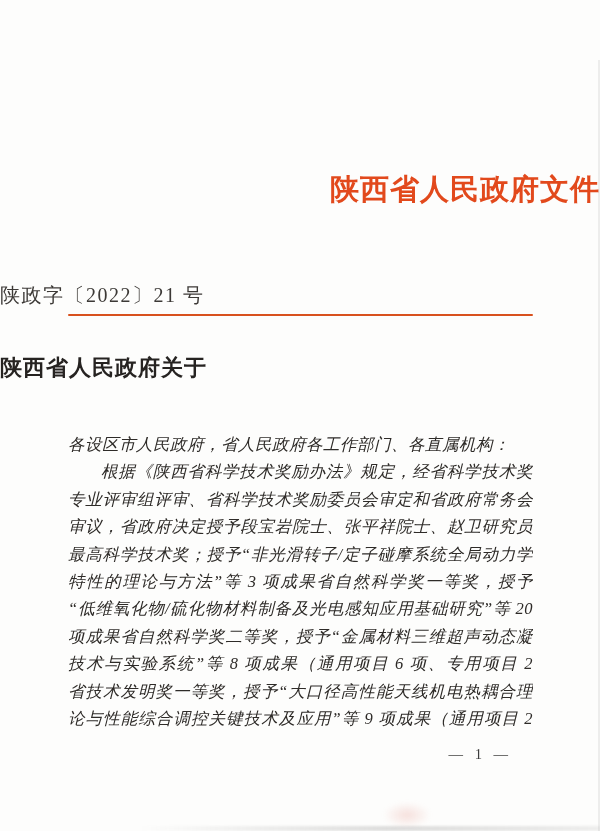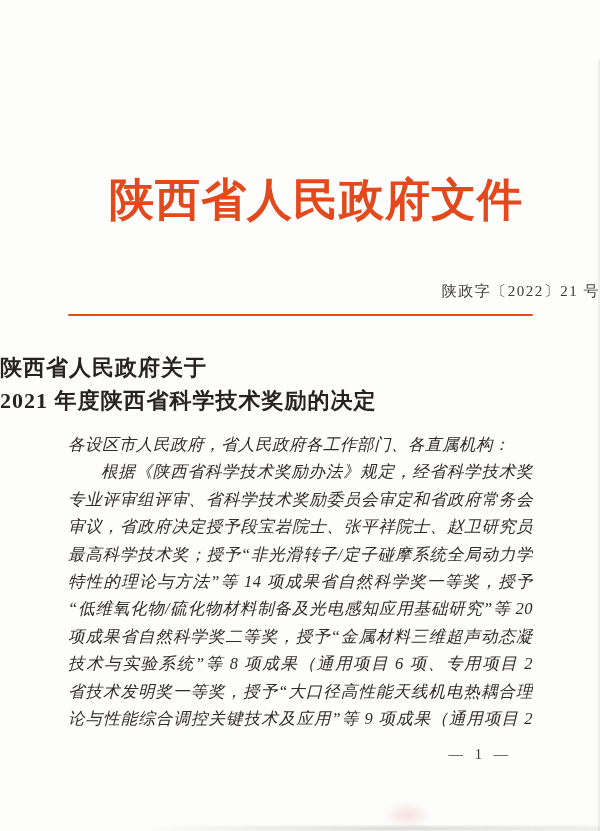--- a/index.html
+++ b/index.html
@@ -17,35 +17,35 @@
     font-family:"Liberation Serif","DejaVu Serif",serif;
     color:var(--text-dark);
     overflow:hidden;
   }
   .page{position:absolute;inset:0;}
 
   
   .letterhead-title{
     position:absolute;
     top:170px;left:0;right:0;
-    text-align:center;
-    font-size:45px;
+    text-align:right;
+    font-size:29px;
     font-weight:bold;
     letter-spacing:1px;
     color:var(--header-red);
     white-space:nowrap;
     padding-left:32px;
   }
 
   
   .doc-number{
     position:absolute;
     top:282px;left:0;right:0;
-    text-align:right;
-    font-size:15px;
+    text-align:left;
+    font-size:20px;
     letter-spacing:1.5px;
     color:var(--text-soft);
     white-space:nowrap;
   }
 
   
   .red-divider{
     position:absolute;
     top:314px;left:68px;
     width:465px;height:2px;
@@ -125,30 +125,29 @@
 <div class="page">
 
   <div class="letterhead-title">陕西省人民政府文件</div>
 
   <div class="doc-number">陕政字〔2022〕21 号</div>
 
   <div class="red-divider"></div>
 
   <div class="doc-title">
     <div>陕西省人民政府关于</div>
-    <div>2021 年度陕西省科学技术奖励的决定</div>
   </div>
 
   <div class="body-text">
     <div class="body-line">各设区市人民政府，省人民政府各工作部门、各直属机构：</div>
     <div class="body-line jline indent">根据《陕西省科学技术奖励办法》规定，经省科学技术奖各</div>
     <div class="body-line jline">专业评审组评审、省科学技术奖励委员会审定和省政府常务会议</div>
     <div class="body-line jline">审议，省政府决定授予段宝岩院士、张平祥院士、赵卫研究员省</div>
     <div class="body-line jline">最高科学技术奖；授予“非光滑转子/定子碰摩系统全局动力学</div>
-    <div class="body-line jline">特性的理论与方法”等 14 项成果省自然科学奖一等奖，授予</div>
+    <div class="body-line jline">特性的理论与方法”等 3 项成果省自然科学奖一等奖，授予</div>
     <div class="body-line jline">“低维氧化物/硫化物材料制备及光电感知应用基础研究”等 20</div>
     <div class="body-line jline">项成果省自然科学奖二等奖，授予“金属材料三维超声动态凝固</div>
     <div class="body-line jline">技术与实验系统”等 8 项成果（通用项目 6 项、专用项目 2 项）</div>
     <div class="body-line jline">省技术发明奖一等奖，授予“大口径高性能天线机电热耦合理</div>
     <div class="body-line jline">论与性能综合调控关键技术及应用”等 9 项成果（通用项目 2</div>
   </div>
 
   <div class="page-number">— 1 —</div>
 
   <div class="smudge-pink"></div>

